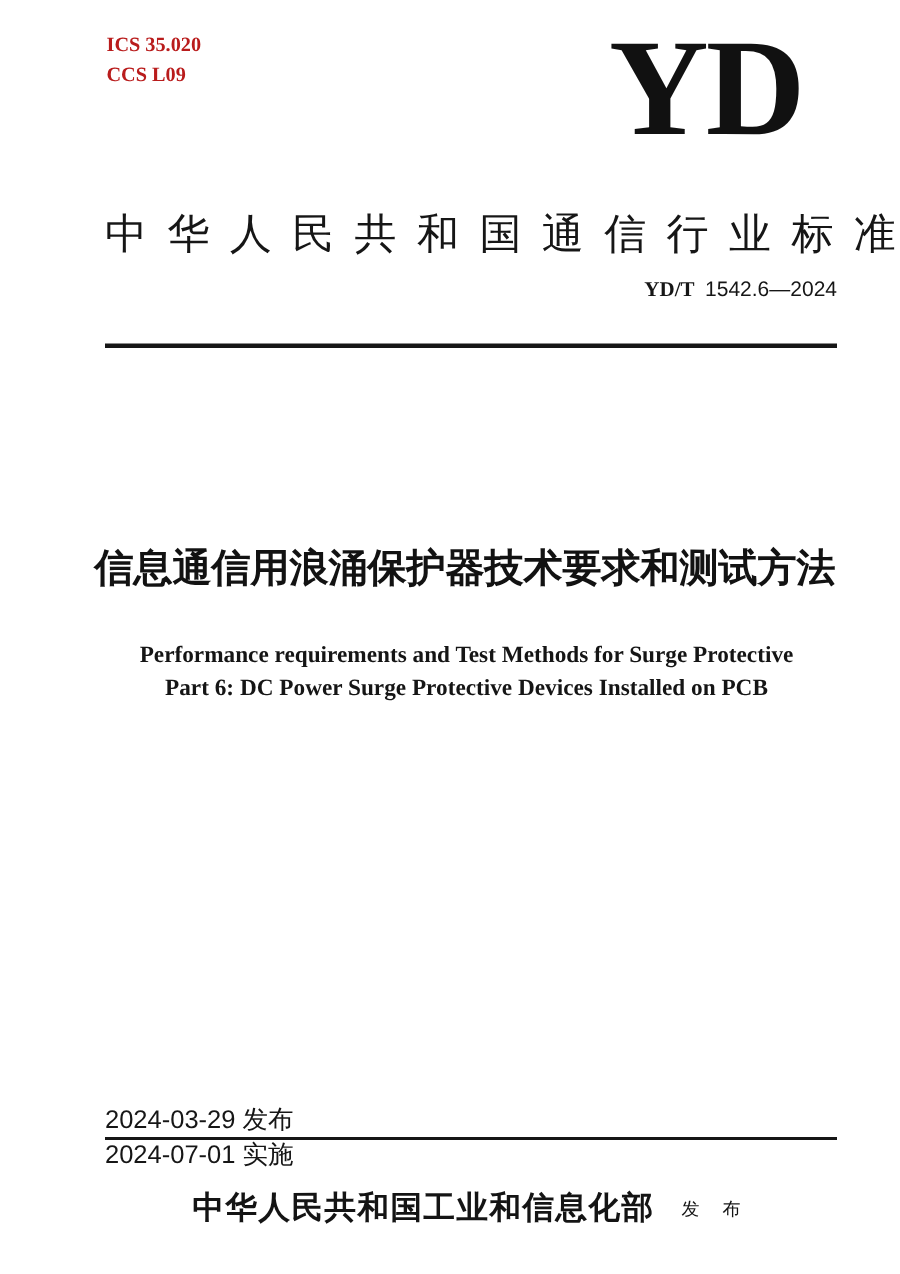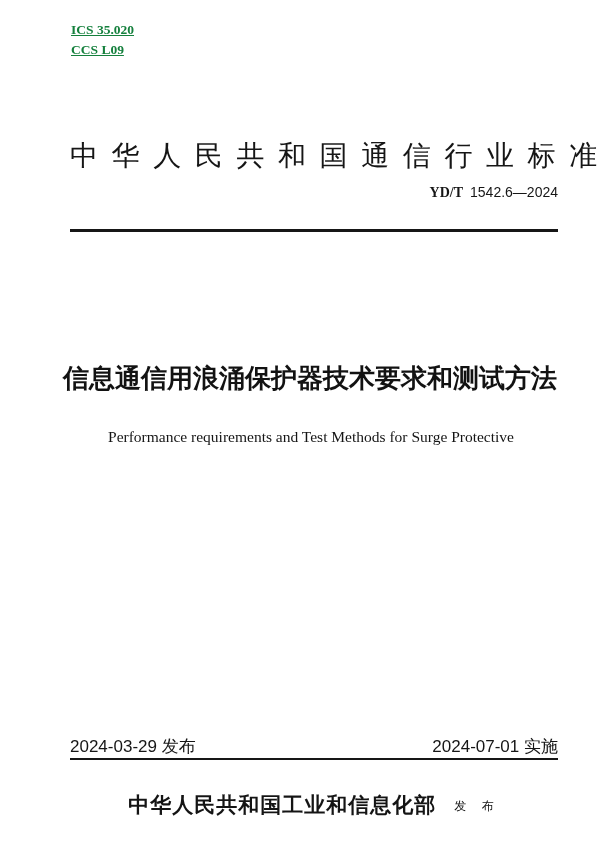--- a/index.html
+++ b/index.html
@@ -22,22 +22,21 @@
   }
   
   .ics-block {
     position: absolute;
     left: 71px;
     top: 20px;
     font-family: "Liberation Serif", serif;
     font-weight: bold;
     font-size: 13.5px;
     line-height: 20px;
-    color: #15803d;
-    text-decoration: underline;
+    color: #b91c1c;
   }
   
   .yd-logo {
     position: absolute;
     left: 406px;
     top: 12px;
     font-family: "Liberation Serif", serif;
     font-weight: bold;
     font-size: 92px;
     line-height: 1.0;
@@ -97,37 +96,38 @@
     color: #121212;
   }
   
   .title-en {
     position: absolute;
     left: 40px;
     right: 18px;
     top: 426px;
     text-align: center;
     font-family: "Liberation Serif", serif;
-    font-weight: normal;
+    font-weight: bold;
     font-size: 15.5px;
     line-height: 21.5px;
     color: #151515;
   }
   
   .dates-row {
     position: absolute;
     left: 70px;
     right: 42px;
     top: 735px;
     display: flex;
     justify-content: space-between;
     font-family: "Liberation Sans", sans-serif;
     font-weight: 500;
     font-size: 17px;
     color: #161616;
+    flex-direction: column;
   }
   .rule-bottom {
     position: absolute;
     left: 70px;
     right: 42px;
     top: 758px;
     height: 2px;
     background: #161616;
   }
   
@@ -160,35 +160,37 @@
 </head>
 <body>
 
 <div class="page">
 
   <div class="ics-block">
     <div>ICS 35.020</div>
     <div>CCS L09</div>
   </div>
 
+  <div class="yd-logo">YD</div>
 
   <div class="std-type">中华人民共和国通信行业标准</div>
 
   <div class="std-code">
     <span class="code-prefix">YD/T</span><span class="code-number">1542.6—2024</span>
   </div>
 
   <div class="rule-top"></div>
 
   <div class="title-cn">
     <div>信息通信用浪涌保护器技术要求和测试方法</div>
   </div>
 
   <div class="title-en">
     <div>Performance requirements and Test Methods for Surge Protective</div>
+    <div>Part 6: DC Power Surge Protective Devices Installed on PCB</div>
   </div>
 
   <div class="dates-row">
     <span>2024-03-29 发布</span>
     <span>2024-07-01 实施</span>
   </div>
 
   <div class="rule-bottom"></div>
 
   <div class="footer-row">

